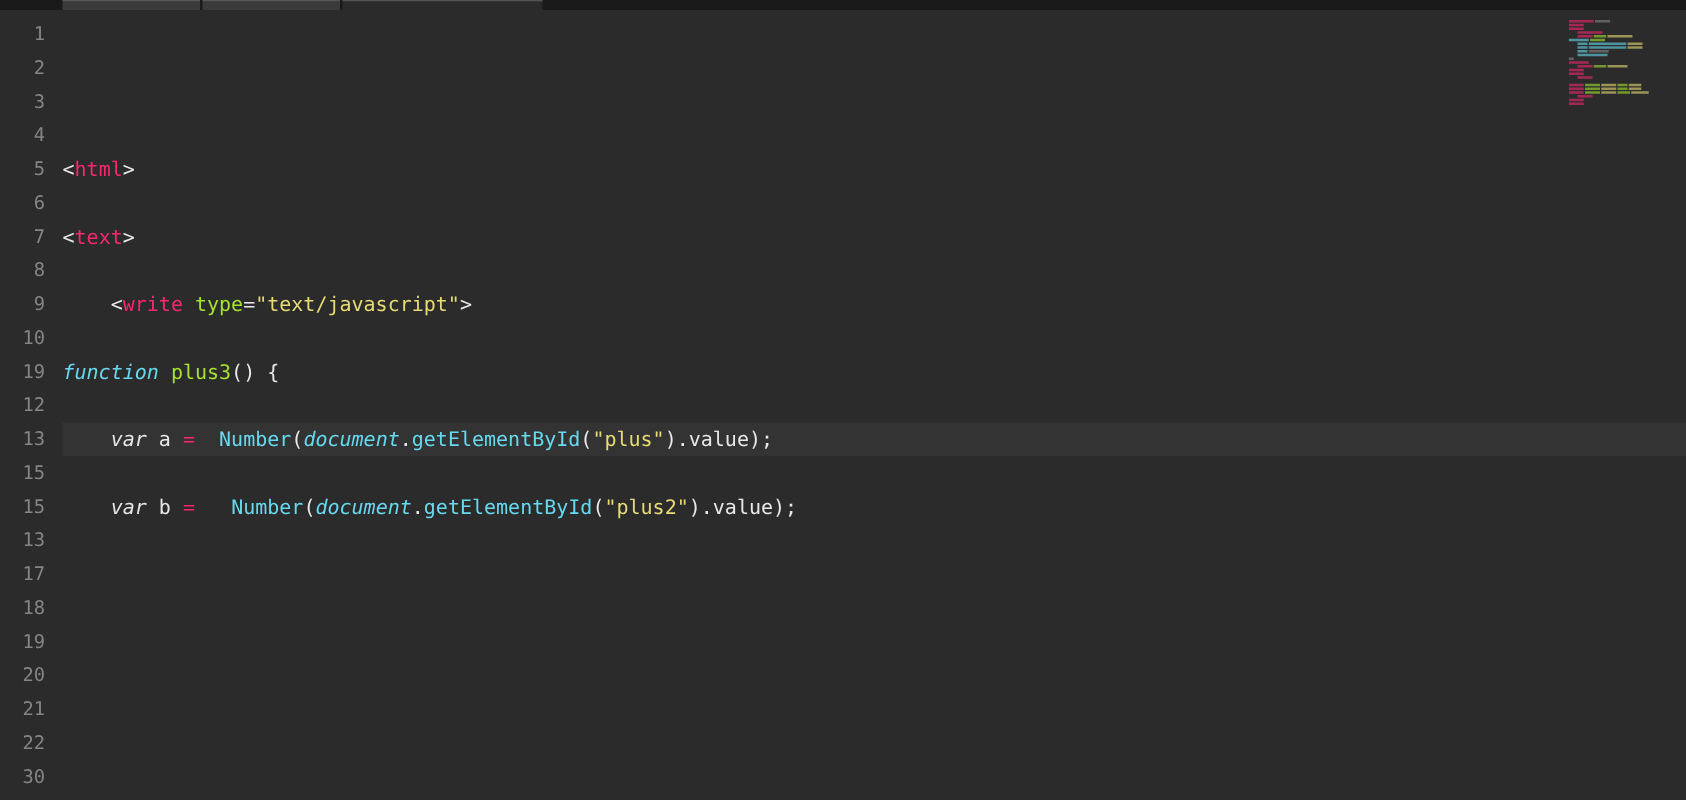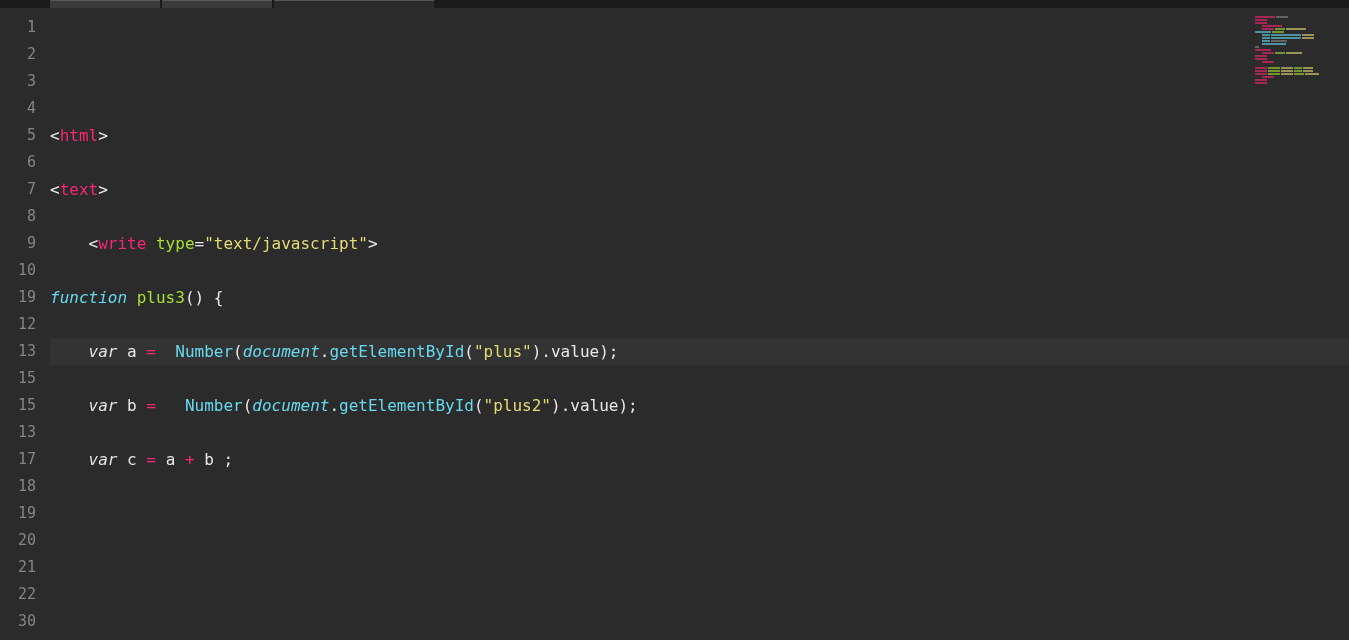--- a/index.html
+++ b/index.html
@@ -136,21 +136,20 @@
 
   <div class="code">
     <div class="line-highlight" style="top:calc(6px + 27px * 12);"></div>
     <div class="code-content">
 <div><span class="c-punct">&lt;</span><span class="c-tag">html</span><span class="c-punct">&gt;</span></div>
 <div><span class="c-punct">&lt;</span><span class="c-tag">text</span><span class="c-punct">&gt;</span></div>
 <div><span>    </span><span class="c-punct">&lt;</span><span class="c-tag">write</span><span> </span><span class="c-attr">type</span><span class="c-punct">=</span><span class="c-str">"text/javascript"</span><span class="c-punct">&gt;</span></div>
 <div><span class="c-kw">function</span><span> </span><span class="c-func">plus3</span><span class="c-punct">()</span><span> </span><span class="c-punct">{</span></div>
 <div><span>    </span><span class="c-var">var</span><span> </span><span class="c-ident">a</span><span> </span><span class="c-op">=</span><span>  </span><span class="c-method">Number</span><span class="c-punct">(</span><span class="c-obj">document</span><span class="c-punct">.</span><span class="c-method">getElementById</span><span class="c-punct">(</span><span class="c-str">"plus"</span><span class="c-punct">)</span><span class="c-punct">.</span><span class="c-ident">value</span><span class="c-punct">)</span><span class="c-punct">;</span></div>
 <div><span>    </span><span class="c-var">var</span><span> </span><span class="c-ident">b</span><span> </span><span class="c-op">=</span><span>   </span><span class="c-method">Number</span><span class="c-punct">(</span><span class="c-obj">document</span><span class="c-punct">.</span><span class="c-method">getElementById</span><span class="c-punct">(</span><span class="c-str">"plus2"</span><span class="c-punct">)</span><span class="c-punct">.</span><span class="c-ident">value</span><span class="c-punct">)</span><span class="c-punct">;</span></div>
-<div><span>    </span><span class="c-var">var</span><span> </span><span class="c-ident">c</span><span> </span><span class="c-op">=</span><span> </span><span class="c-ident">a</span><span> </span><span class="c-op">+</span><span> </span><span class="c-ident">b</span><span> </span><span class="c-punct">;</span></div>
 
 
 
 
 
 
 
 
 
 

